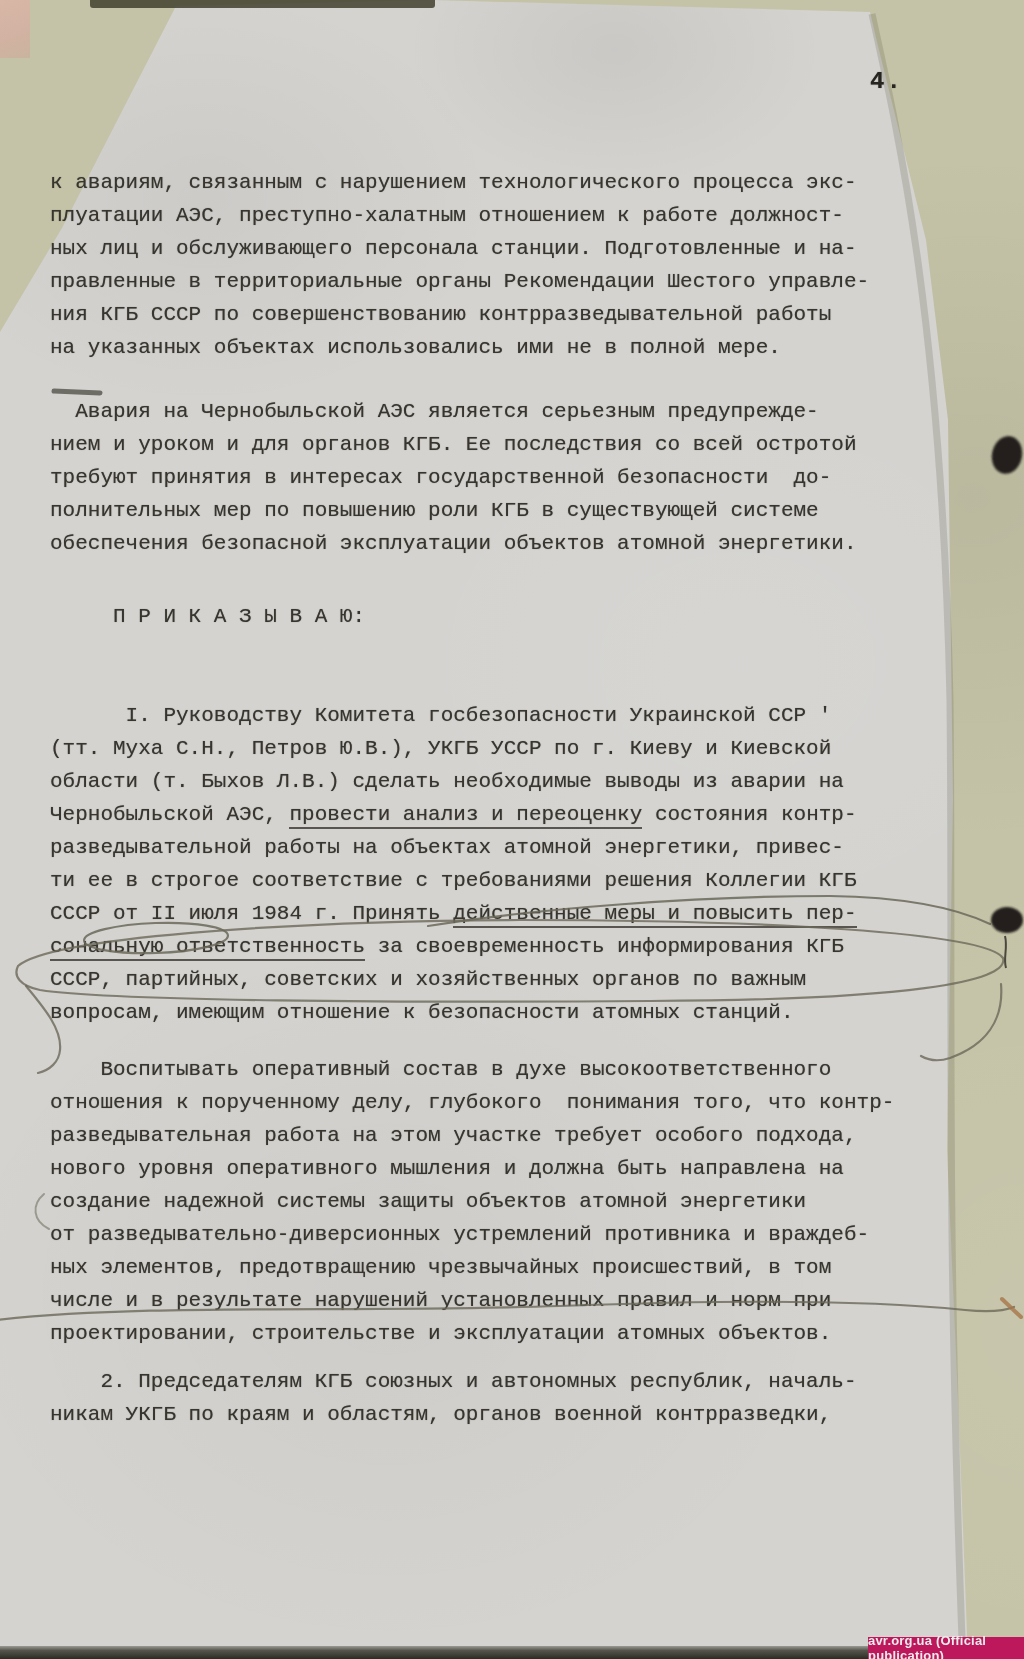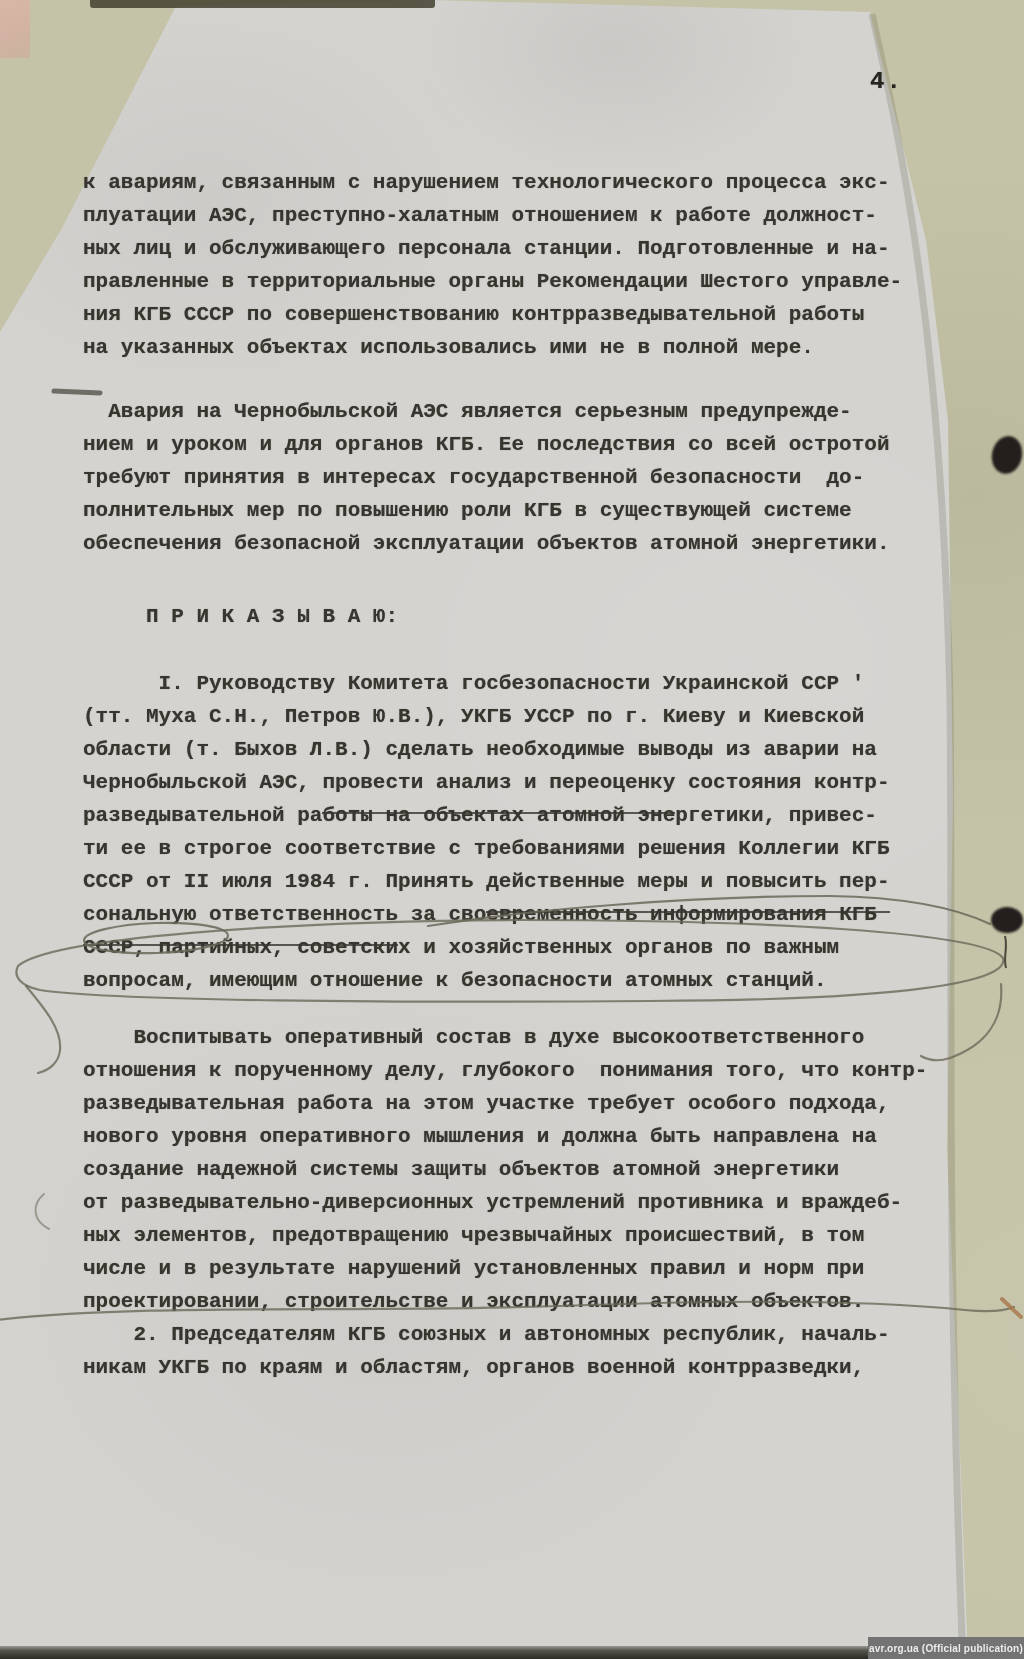--- a/index.html
+++ b/index.html
@@ -29,48 +29,48 @@
     position:absolute;inset:0;
     background:
       radial-gradient(420px 300px at 20% 12%, rgba(0,0,0,0.04), transparent 70%),
       radial-gradient(520px 420px at 72% 40%, rgba(255,255,255,0.055), transparent 70%),
       radial-gradient(640px 520px at 38% 78%, rgba(0,0,0,0.03), transparent 70%),
       radial-gradient(300px 200px at 60% 3%, rgba(0,0,0,0.05), transparent 70%),
       #d4d3d0;
     clip-path:polygon(176px 6px,432px 0px,870px 12px,877px 42px,926px 240px,948px 420px,953px 800px,947px 1150px,958px 1400px,968px 1659px,0px 1659px,0px 332px,62px 228px);
   }
   .text-block{
-    position:absolute;left:83px;top:166px;width:920px;
-    color:#37352e;font-size:21px;line-height:33px;font-weight:700;
+    position:absolute;left:50px;top:166px;width:920px;
+    color:#37352e;font-size:21px;line-height:33px;font-weight:400;
     white-space:pre;letter-spacing:0px;
     text-shadow:0 0 1px rgba(55,53,46,.55);
   }
   .para{margin:0;}
   .para:nth-child(1){margin-bottom:31px;}
   .para:nth-child(2){margin-bottom:40px;}
-  .para:nth-child(3){margin-bottom:34px;}
+  .para:nth-child(3){margin-bottom:66px;}
   .para:nth-child(4){margin-bottom:24px;}
-  .para:nth-child(5){}
+  .para:nth-child(5){margin-bottom:15px;}
   .line{height:33px;}
-  .ul{border-bottom:2px solid rgba(52,50,43,.78);padding-bottom:18px;}
+  .ul{border-bottom:2px solid rgba(52,50,43,.78);padding-bottom:1px;}
   .page-number{
     position:absolute;left:870px;top:68px;color:#27251f;
     font-size:24px;font-weight:700;letter-spacing:2px;
     text-shadow:0 0 1px rgba(40,38,32,.6);
   }
   .pen-overlay{position:absolute;inset:0;pointer-events:none;}
   .scan-bar{
     position:absolute;left:0;top:1646px;width:1024px;height:13px;
     background:linear-gradient(180deg,#9a9a93 0%,#55544c 35%,#2b2a24 100%);
   }
   .wm-box{
     position:absolute;right:0;top:1637px;width:156px;height:22px;
-    background:#737373;display:flex;align-items:center;justify-content:center;
+    background:#be185d;display:flex;align-items:center;justify-content:center;
     color:#ececec;font-family:"Liberation Sans","DejaVu Sans",sans-serif;
-    font-size:10px;font-weight:700;letter-spacing:0.2px;
+    font-size:13px;font-weight:700;letter-spacing:0.2px;
   }
 </style>
 </head>
 <body>
 
 <div class="stage">
 
   <div class="backing"></div>
   <div class="corner-pink"></div>
   <div class="paper"></div>

